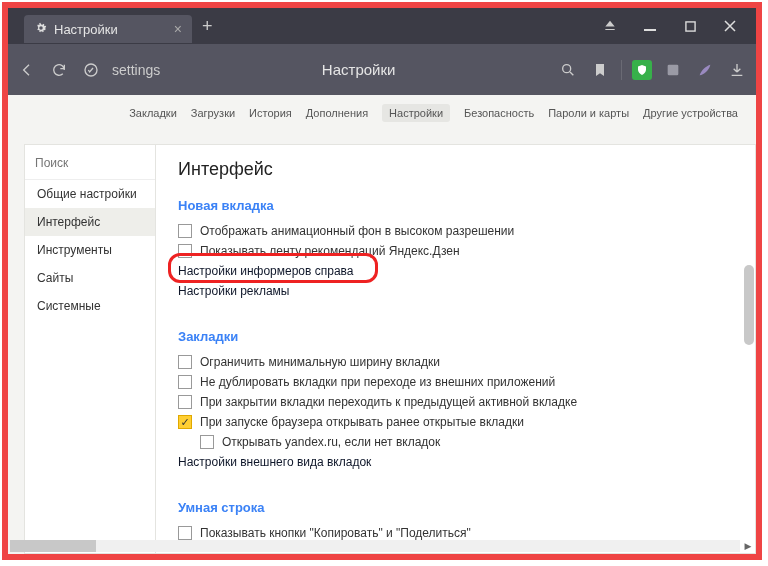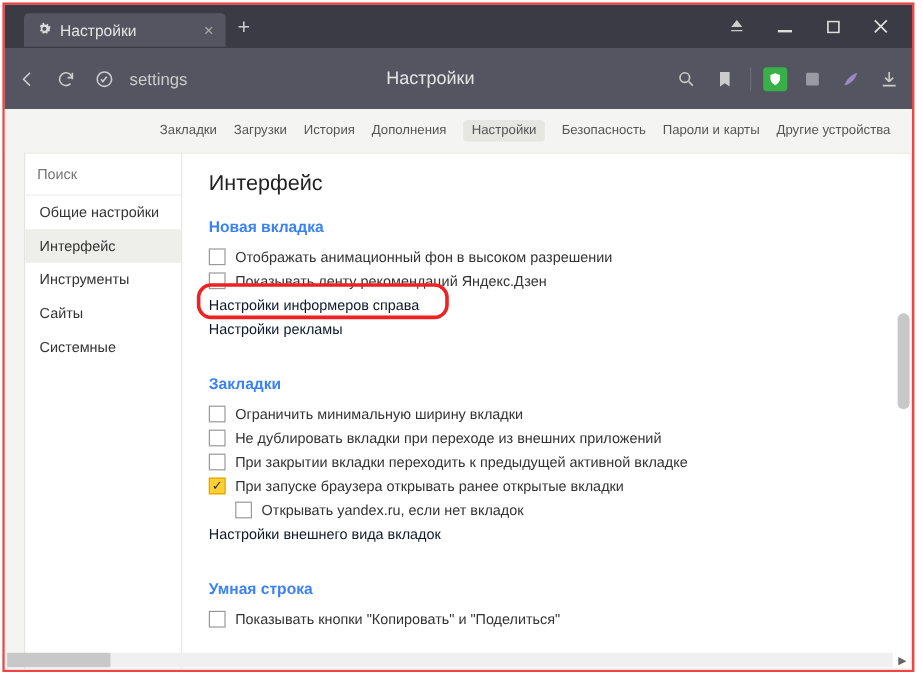--- a/index.html
+++ b/index.html
@@ -1,38 +1,38 @@
 <!DOCTYPE html>
 <html><head>
 <meta charset="utf-8">
 <style>
   * { margin:0; padding:0; box-sizing:border-box; font-family:Arial,Helvetica,sans-serif; }
   body { background:#fff; width:768px; height:566px; overflow:hidden; }
-  .window { width:760px; height:558px; border:2px solid #ef4444; margin:2px; display:flex; flex-direction:column; background:#fff; }
+  .window { width:760px; height:558px; border:6px solid #ef4444; margin:2px; display:flex; flex-direction:column; background:#fff; }
   .titlebar { height:36px; background:#3b3b45; display:flex; align-items:center; color:#ccc; font-size:13px; position:relative; }
   .tab { height:28px; margin-top:6px; margin-left:16px; background:#555561; border-radius:4px 4px 0 0; display:flex; align-items:center; padding:0 10px; gap:6px; width:168px; }
   .tab .gear svg { width:14px; height:14px; fill:#ddd; }
   .tab .tab-title { flex:1; color:#e5e5e5; font-size:13px; }
   .tab .tab-close { color:#aaa; font-size:14px; cursor:pointer; }
   .new-tab { margin-left:10px; color:#ccc; font-size:18px; cursor:pointer; }
   .win-controls { position:absolute; right:6px; top:0; height:36px; display:flex; align-items:center; gap:0; }
   .win-btn { width:40px; height:36px; display:flex; align-items:center; justify-content:center; color:#ddd; cursor:pointer; font-size:14px; }
   .addrbar { height:51px; background:#555561; display:flex; align-items:center; padding:0 8px; gap:10px; color:#ddd; font-size:14px; }
   .addr-icon { display:flex; align-items:center; justify-content:center; width:22px; height:22px; }
   .addr-icon svg { width:16px; height:16px; fill:#ccc; }
   .addr-text { color:#ccc; font-size:14px; }
   .addr-title { flex:1; text-align:center; color:#e5e5e5; font-size:15px; }
   .addr-right { display:flex; align-items:center; gap:10px; }
   .shield { background:#37b04a; border-radius:3px; width:20px; height:20px; display:flex; align-items:center; justify-content:center; }
   .shield svg { width:12px; height:12px; fill:#fff; }
   .body { flex:1; background:#f4f4f2; display:flex; flex-direction:column; overflow:hidden; position:relative; }
   .topnav { height:36px; display:flex; align-items:center; justify-content:flex-end; gap:14px; padding:0 18px; font-size:11px; color:#555; background:#f4f4f2; }
   .topnav span { cursor:pointer; }
   .topnav .active { background:#e6e6e3; border-radius:3px; padding:3px 7px; }
-  .content { flex:1; display:flex; overflow:hidden; }
+  .content { flex:1; display:flex; overflow:hidden;margin-top:13px; }
   .sidebar { width:132px; margin-left:16px; background:#fff; border:1px solid #e4e4e0; }
   .search-box { padding:8px 10px; border-bottom:1px solid #eee; }
   .search-box input { width:100%; border:none; outline:none; font-size:12px; color:#999; background:transparent; }
   .side-item { padding:7px 12px; font-size:12px; color:#333; cursor:pointer; }
   .side-item.active { background:#eeeeea; }
   .main { flex:1; background:#fff; border:1px solid #e4e4e0; border-left:none; padding:14px 22px; overflow-y:auto; position:relative; }
   .main h1 { font-size:18px; font-weight:400; color:#222; margin-bottom:18px; }
   .section-title { font-size:13px; font-weight:700; color:#3b82f6; margin:12px 0 8px; }
   .row { display:flex; align-items:center; gap:8px; font-size:12px; color:#333; padding:3px 0; }
   .row.indent { padding-left:22px; }

